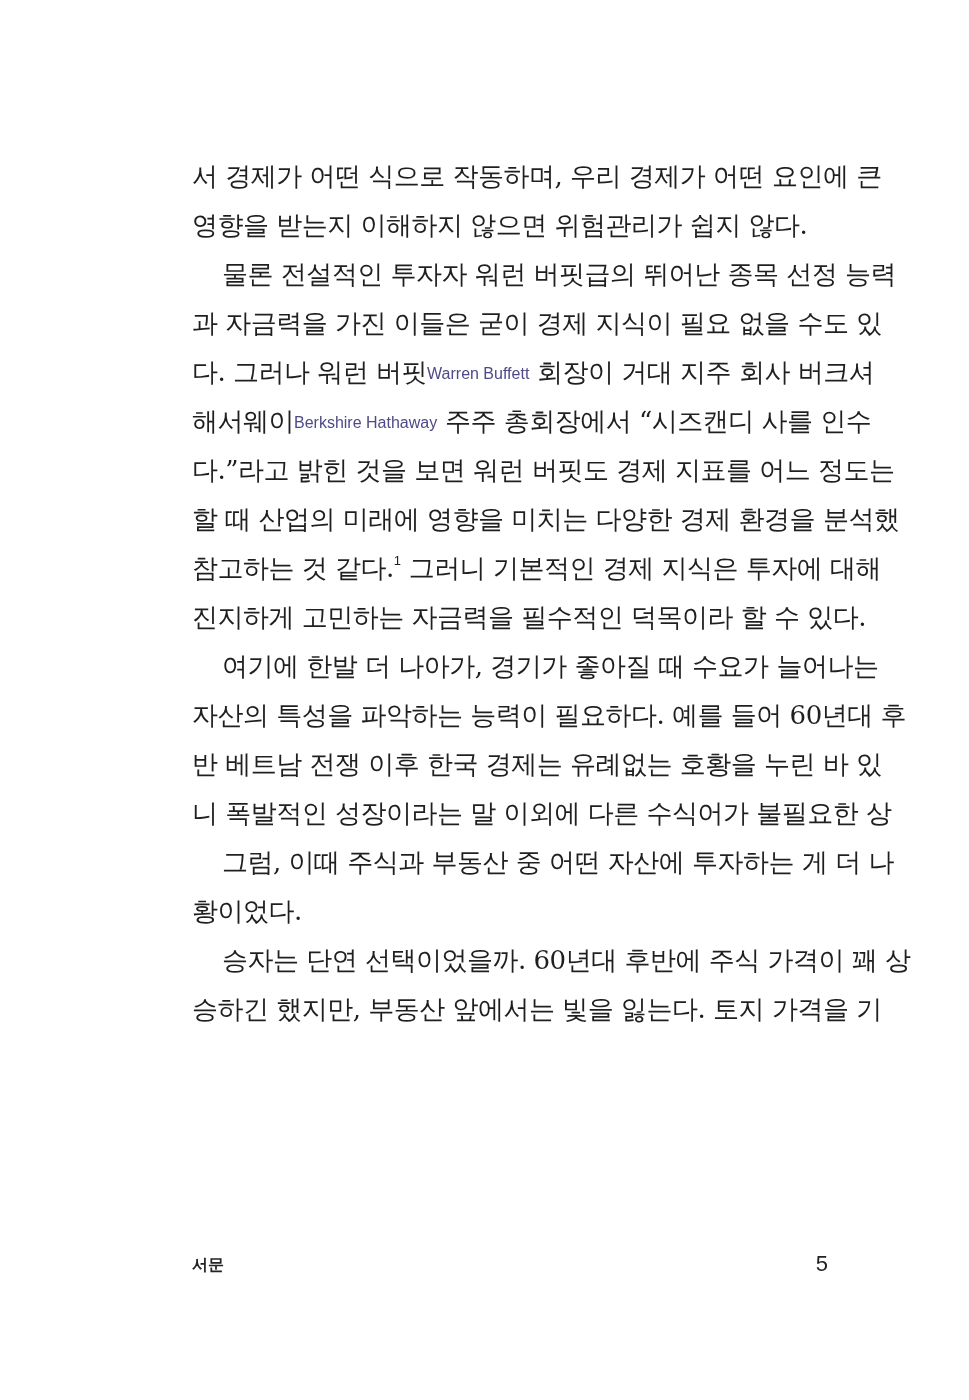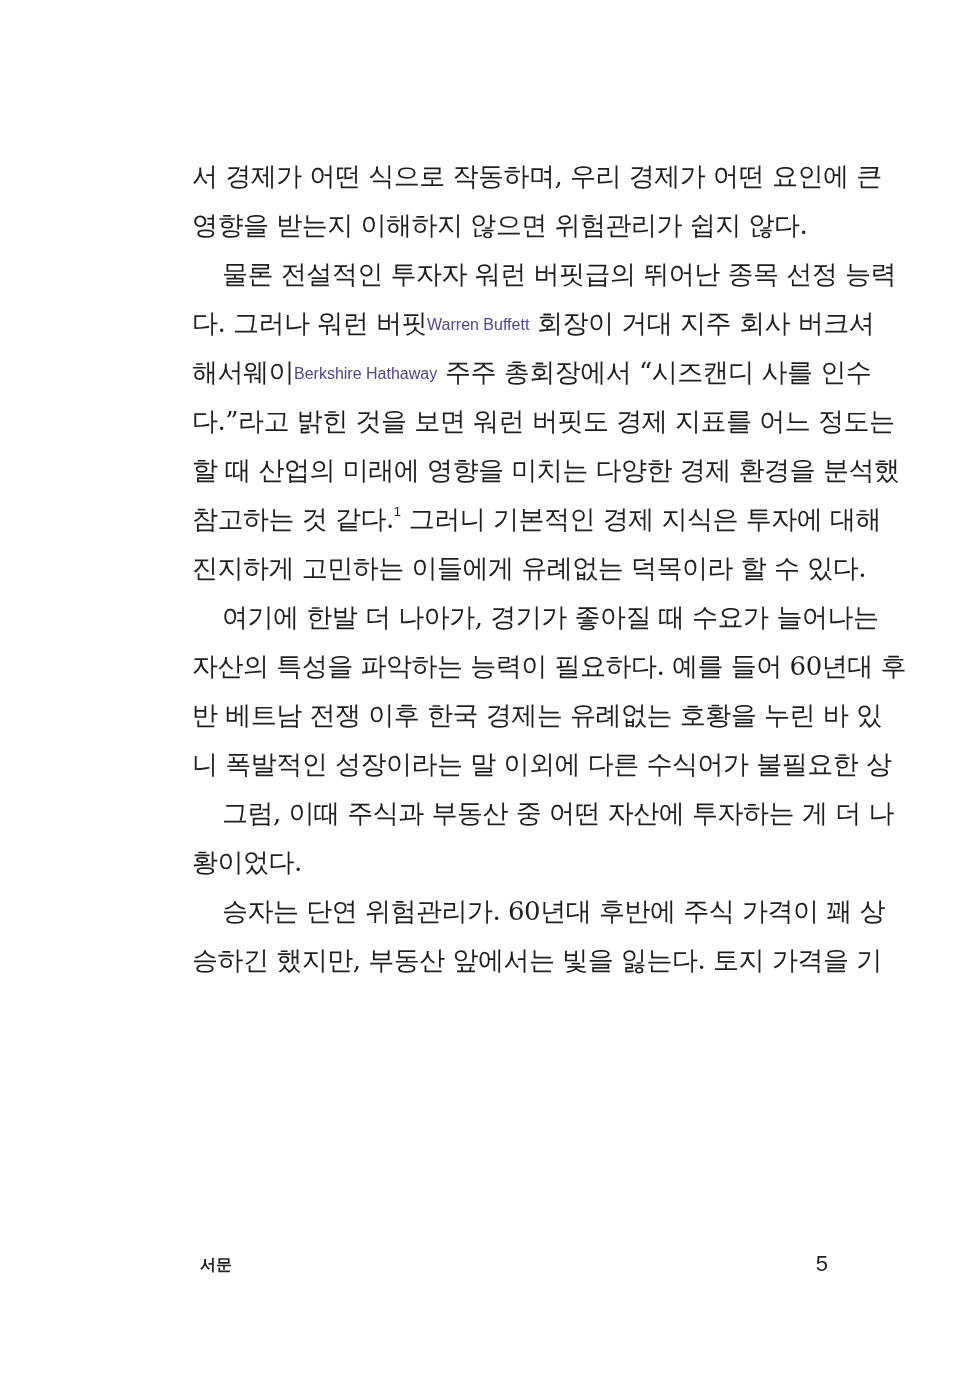--- a/index.html
+++ b/index.html
@@ -57,21 +57,21 @@
     }
     .fnref {
       font-family: "Liberation Sans", sans-serif;
       font-size: 13px;
       vertical-align: 12px;
       line-height: 0;
       letter-spacing: 0;
     }
     .footer-section {
       position: absolute;
-      left: 200px;
+      left: 192px;
       top: 1255px;
       font-family: Liberation Sans, sans-serif;
       font-size: 16px;
       font-weight: bold;
       color: #222;
     }
     .footer-page {
       position: absolute;
       right: 141px;
       top: 1251px;
@@ -84,35 +84,36 @@
 <body>
 
 <div class="page">
 
   <div class="body-text">
 
     <span class="line">서 경제가 어떤 식으로 작동하며, 우리 경제가 어떤 요인에 큰</span>
     <span class="line last">영향을 받는지 이해하지 않으면 위험관리가 쉽지 않다.</span>
 
     <span class="line indent">물론 전설적인 투자자 워런 버핏급의 뛰어난 종목 선정 능력</span>
+    <span class="line">과 자금력을 가진 이들은 굳이 경제 지식이 필요 없을 수도 있</span>
     <span class="line"><span>다. 그러나 워런 버핏</span><span class="en-term">Warren Buffett</span><span> 회장이 거대 지주 회사 버크셔</span></span>
     <span class="line"><span>해서웨이</span><span class="en-term">Berkshire Hathaway</span><span> 주주 총회장에서 “시즈캔디 사를 인수</span></span>
     <span class="line">다.”라고 밝힌 것을 보면 워런 버핏도 경제 지표를 어느 정도는</span>
     <span class="line">할 때 산업의 미래에 영향을 미치는 다양한 경제 환경을 분석했</span>
     <span class="line"><span>참고하는 것 같다.</span><sup class="fnref">1</sup><span> 그러니 기본적인 경제 지식은 투자에 대해</span></span>
-    <span class="line last">진지하게 고민하는 이들에게 유례없는 덕목이라 할 수 있다.</span>
+    <span class="line last">진지하게 고민하는 자금력을 필수적인 덕목이라 할 수 있다.</span>
 
     <span class="line indent">여기에 한발 더 나아가, 경기가 좋아질 때 수요가 늘어나는</span>
     <span class="line">자산의 특성을 파악하는 능력이 필요하다. 예를 들어 60년대 후</span>
     <span class="line">반 베트남 전쟁 이후 한국 경제는 유례없는 호황을 누린 바 있</span>
     <span class="line">니 폭발적인 성장이라는 말 이외에 다른 수식어가 불필요한 상</span>
     <span class="line indent">그럼, 이때 주식과 부동산 중 어떤 자산에 투자하는 게 더 나</span>
 
     <span class="line last">황이었다.</span>
 
-    <span class="line indent">승자는 단연 위험관리가. 60년대 후반에 주식 가격이 꽤 상</span>
+    <span class="line indent">승자는 단연 선택이었을까. 60년대 후반에 주식 가격이 꽤 상</span>
     <span class="line">승하긴 했지만, 부동산 앞에서는 빛을 잃는다. 토지 가격을 기</span>
   </div>
 
   <div class="footer-section">서문</div>
   <div class="footer-page">5</div>
 
 </div>
 
 </body></html>

